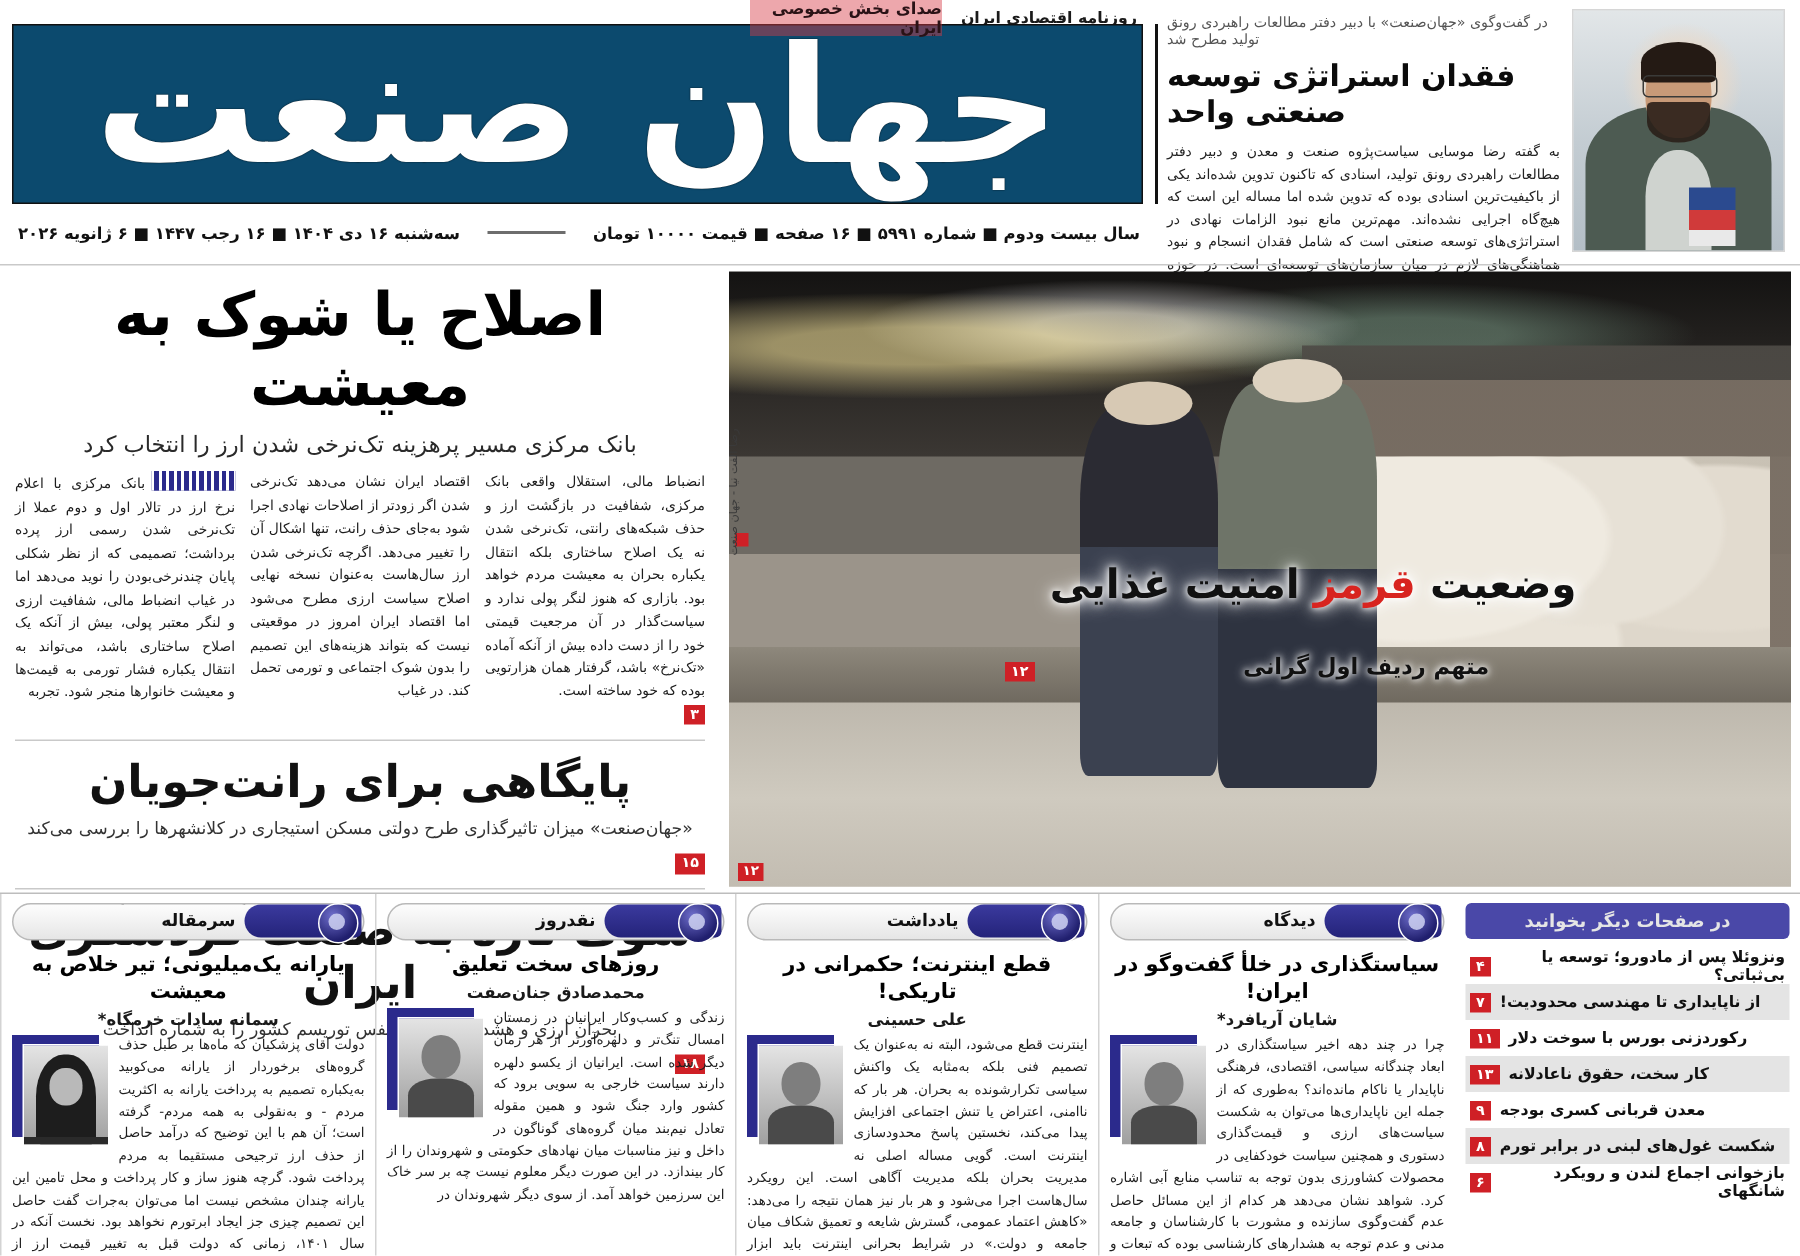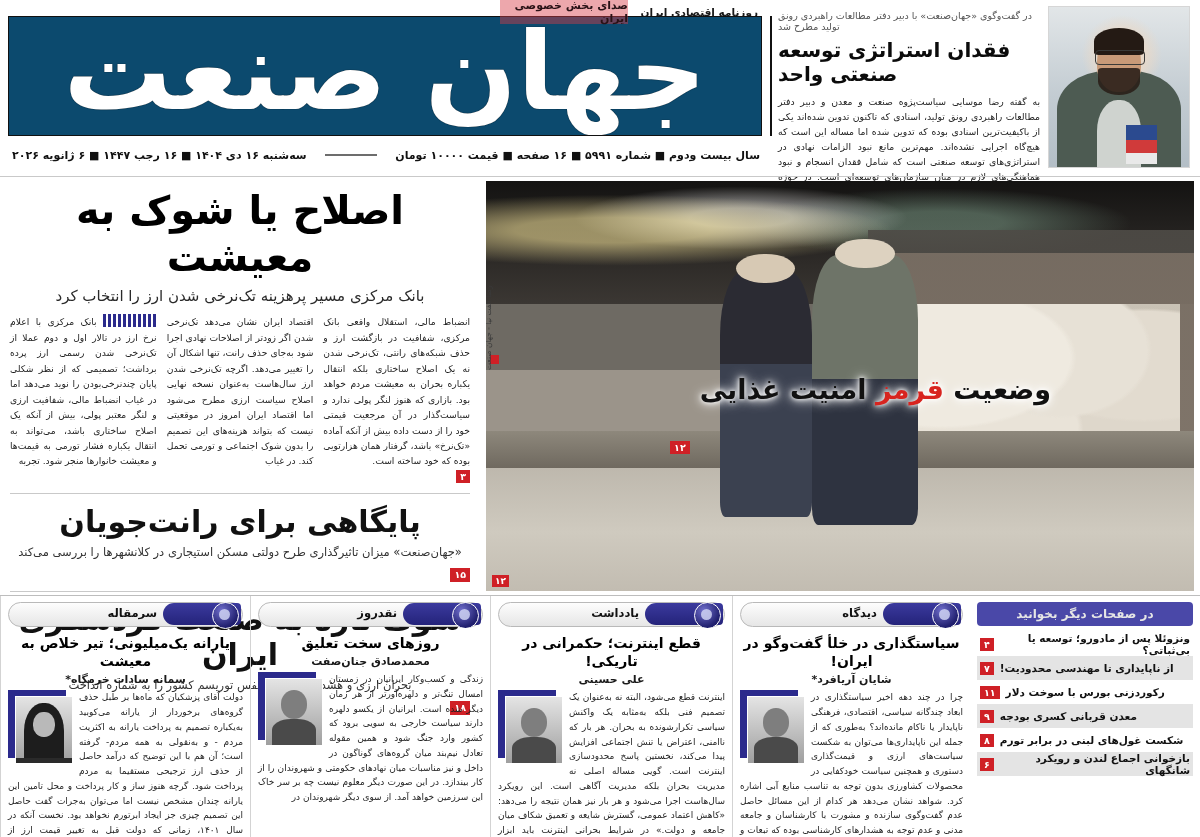--- a/index.html
+++ b/index.html
@@ -285,20 +285,21 @@
         <div class="ph-ground"></div>
         <div class="ph-curb"></div>
         <div class="ph-m1">
             <b></b>
           </div>
         <div class="ph-m2">
             <b></b>
           </div>
 
         <div class="cap-title"><span>وضعیت </span><span class="red">قرمز</span><span> امنیت غذایی</span></div>
+        <div class="cap-sub">متهم ردیف اول گرانی</div>
         <div class="cap-pg">۱۲</div>
 
         <div class="credit-sq"></div>
         <div class="credit">رضا الفت نیا - جهان صنعت</div>
         <div class="photo-pg">۱۲</div>
       </div>
     </div>
   </div>
 
   <div class="bottom">
@@ -389,20 +390,24 @@
         </li>
         <li>
           <span class="n">۷</span>
           <span>از ناپایداری تا مهندسی محدودیت!</span>
         </li>
         <li>
           <span class="n">۱۱</span>
           <span>رکوردزنی بورس با سوخت دلار</span>
         </li>
         <li>
+          <span class="n">۱۳</span>
+          <span>کار سخت، حقوق ناعادلانه</span>
+        </li>
+        <li>
           <span class="n">۹</span>
           <span>معدن قربانی کسری بودجه</span>
         </li>
         <li>
           <span class="n">۸</span>
           <span>شکست غول‌های لبنی در برابر تورم</span>
         </li>
         <li>
           <span class="n">۶</span>
           <span>بازخوانی اجماع لندن و رویکرد شانگهای</span>

